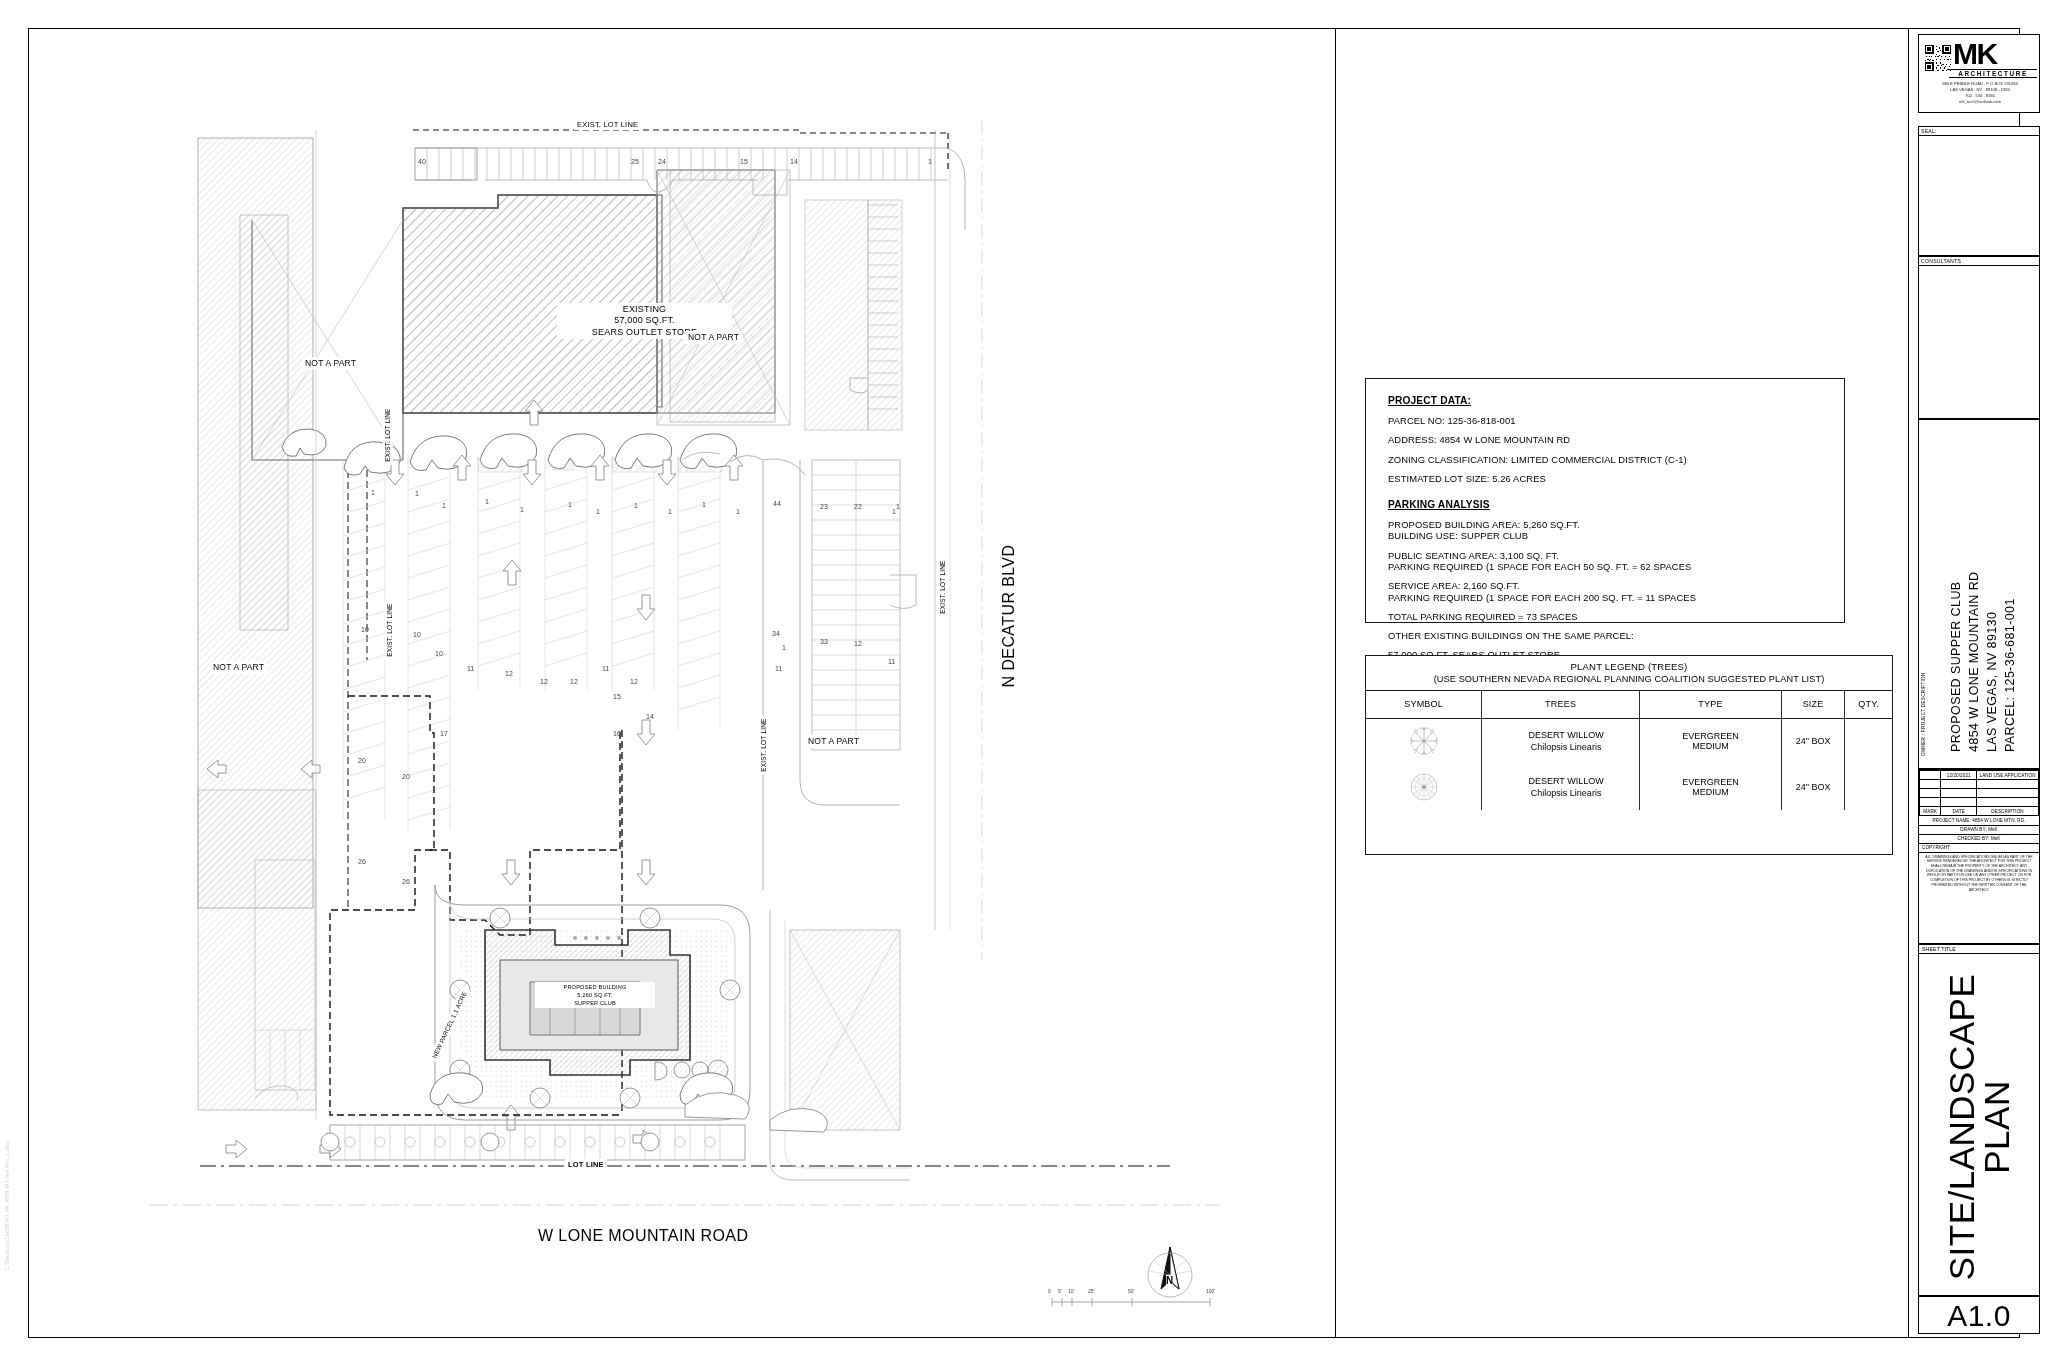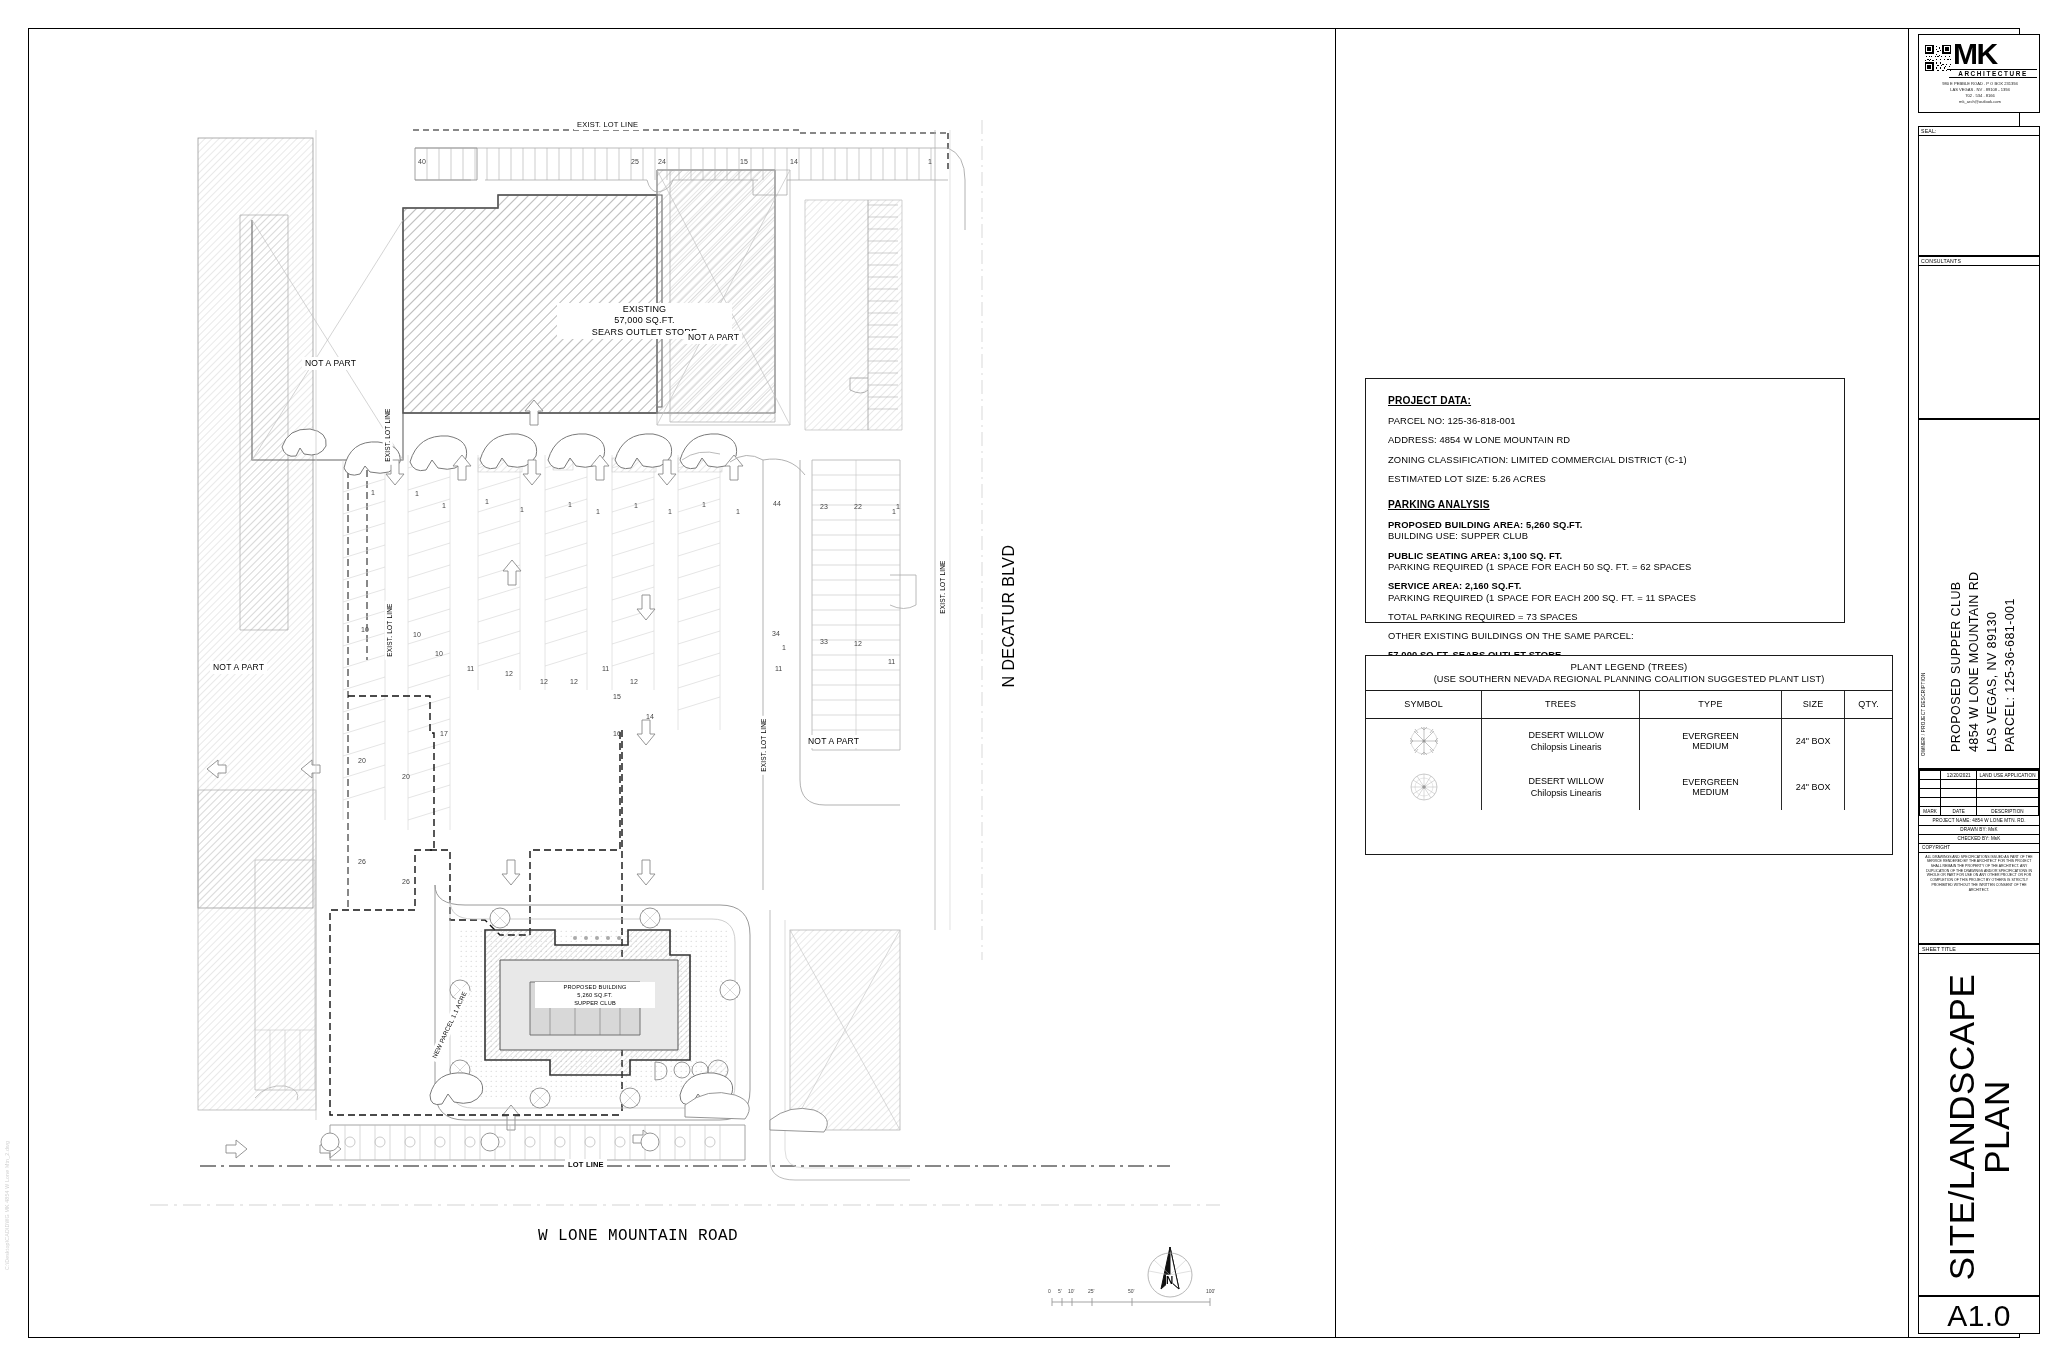--- a/index.html
+++ b/index.html
@@ -51,21 +51,21 @@
 
   
   #datacol { position:absolute; left:1345px; top:30px; width:556px; height:1306px; }
 
   .panel { position:absolute; border:1.6px solid #1a1a1a; background:#fff; }
   #project-panel { left:20px; top:348px; width:480px; height:245px; padding:16px 20px 10px 22px; }
   #legend-panel  { left:20px; top:625px; width:528px; height:200px; }
 
   .pd-head { font-size:10.2px; font-weight:bold; text-decoration:underline; letter-spacing:.15px; margin-bottom:9px; }
   .pd-line { font-size:9.4px; margin-bottom:8px; letter-spacing:.1px; line-height:1.2; }
-  .pd-line.tight { margin-bottom:0;font-weight:bold; }
+  .pd-line.tight { margin-bottom:0; }
   .pd-gap { height:7px; }
 
   
   .lg-title { text-align:center; font-size:9.6px; padding:5px 4px 2px; letter-spacing:.15px; }
   .lg-sub   { text-align:center; font-size:9.2px; padding:0 4px 6px; letter-spacing:.1px; }
   .lg-divider { border-top:1.6px solid #1a1a1a; }
   table.legend { width:100%; border-collapse:collapse; table-layout:fixed; }
   table.legend th, table.legend td {
     border-right:1px solid #2a2a2a; font-size:9px; text-align:center; vertical-align:middle;
   }
@@ -644,21 +644,21 @@
     <div class="lbl" style="left:775px; top:705px;">NOT A PART</div>
 
     <div class="vlabel lbl" style="left:328px; top:400px; font-size:6.5px; transform:rotate(-90deg);">EXIST. LOT LINE</div>
     <div class="vlabel lbl" style="left:330px; top:595px; font-size:6.5px; transform:rotate(-90deg);">EXIST. LOT LINE</div>
     <div class="vlabel lbl" style="left:883px; top:552px; font-size:6.5px; transform:rotate(-90deg);">EXIST. LOT LINE</div>
     <div class="vlabel lbl" style="left:704px; top:710px; font-size:6.5px; transform:rotate(-90deg);">EXIST. LOT LINE</div>
     <div class="lbl" style="left:535px; top:1129px; font-size:7.5px;font-weight:bold;">LOT LINE</div>
 
     <div class="vlabel lbl" style="left:380px; top:990px; font-size:6.2px; transform:rotate(-65deg);">NEW PARCEL 1.1 ACRE</div>
 
-    <div class="lbl big" style="left:505px; top:1195px;font-family:Liberation Mono, monospace;">W  LONE MOUNTAIN ROAD</div>
+    <div class="lbl big" style="left:505px; top:1195px;">W  LONE MOUNTAIN ROAD</div>
     <div class="vlabel lbl big" style="left:905px; top:575px; transform:rotate(-90deg);">N DECATUR BLVD</div>
 
     <div class="lbl" style="left:1136px; top:1245px; font-size:10px; font-weight:bold; padding:0;">N</div>
 
     <div class="tinynum" style="left:1018px; top:1258px; font-size:5px;">0</div>
     <div class="tinynum" style="left:1028px; top:1258px; font-size:5px;">5'</div>
     <div class="tinynum" style="left:1038px; top:1258px; font-size:5px;">10'</div>
     <div class="tinynum" style="left:1058px; top:1258px; font-size:5px;">25'</div>
     <div class="tinynum" style="left:1098px; top:1258px; font-size:5px;">50'</div>
     <div class="tinynum" style="left:1176px; top:1258px; font-size:5px;">100'</div>

